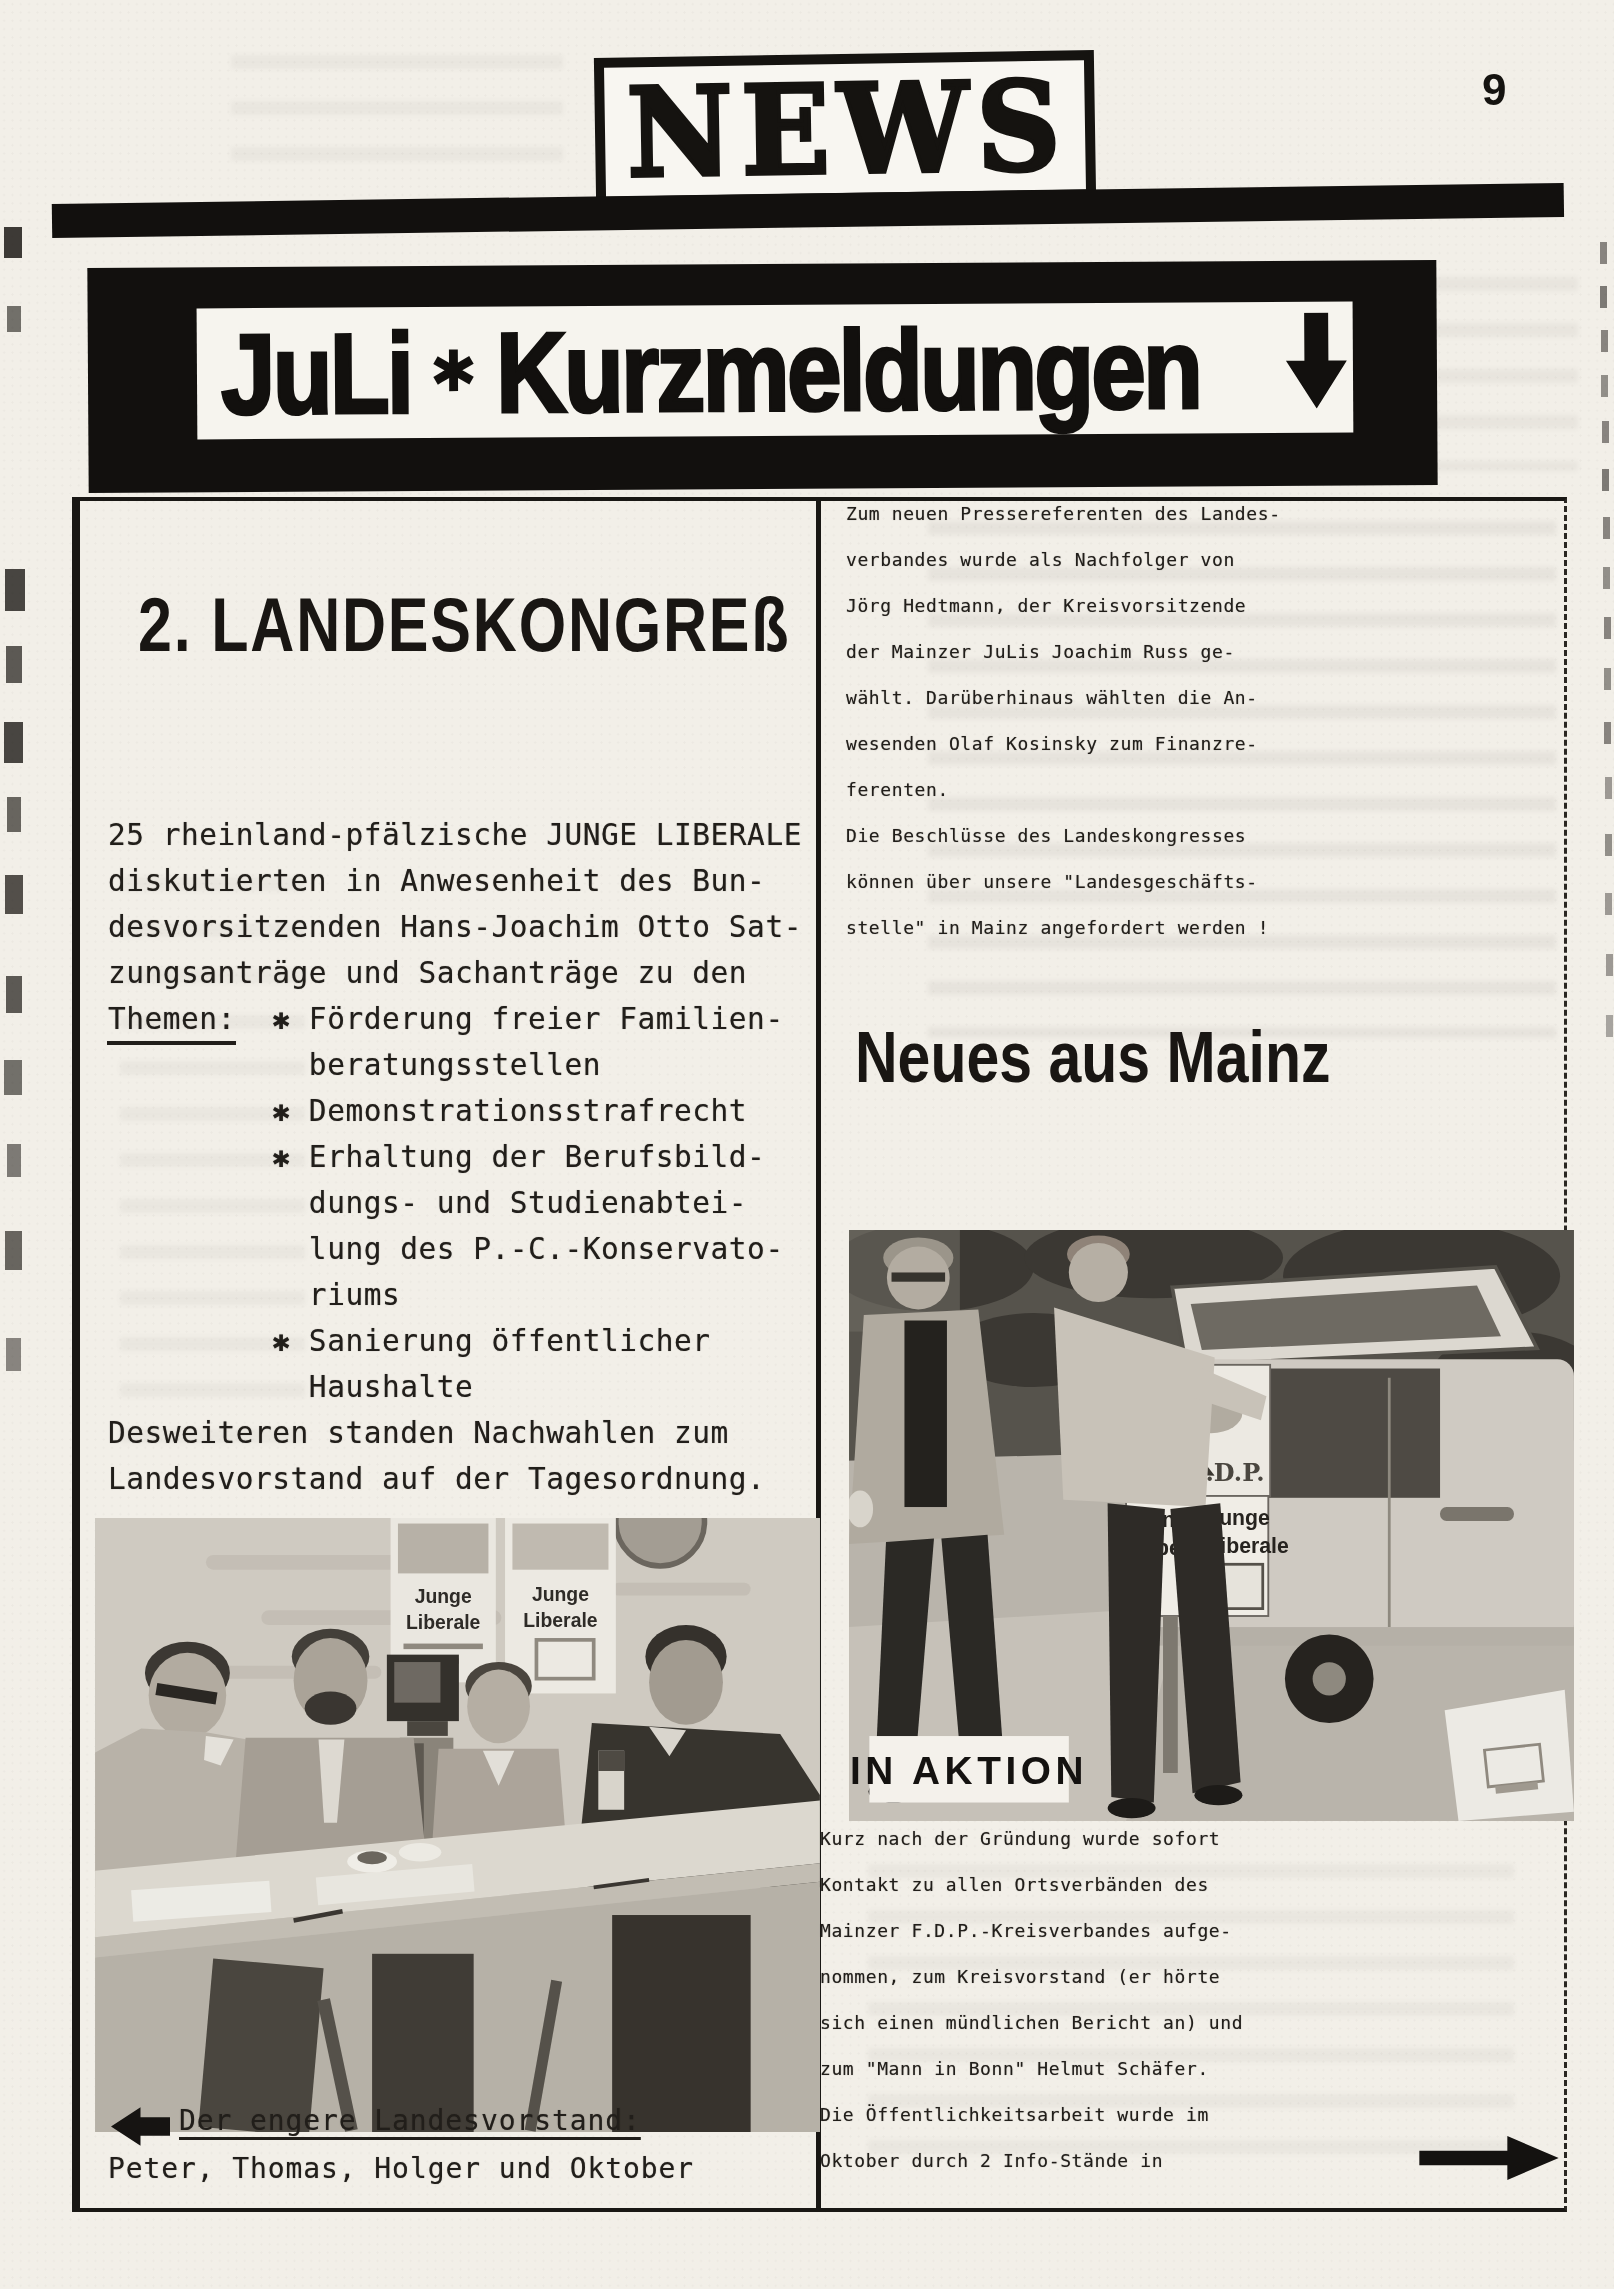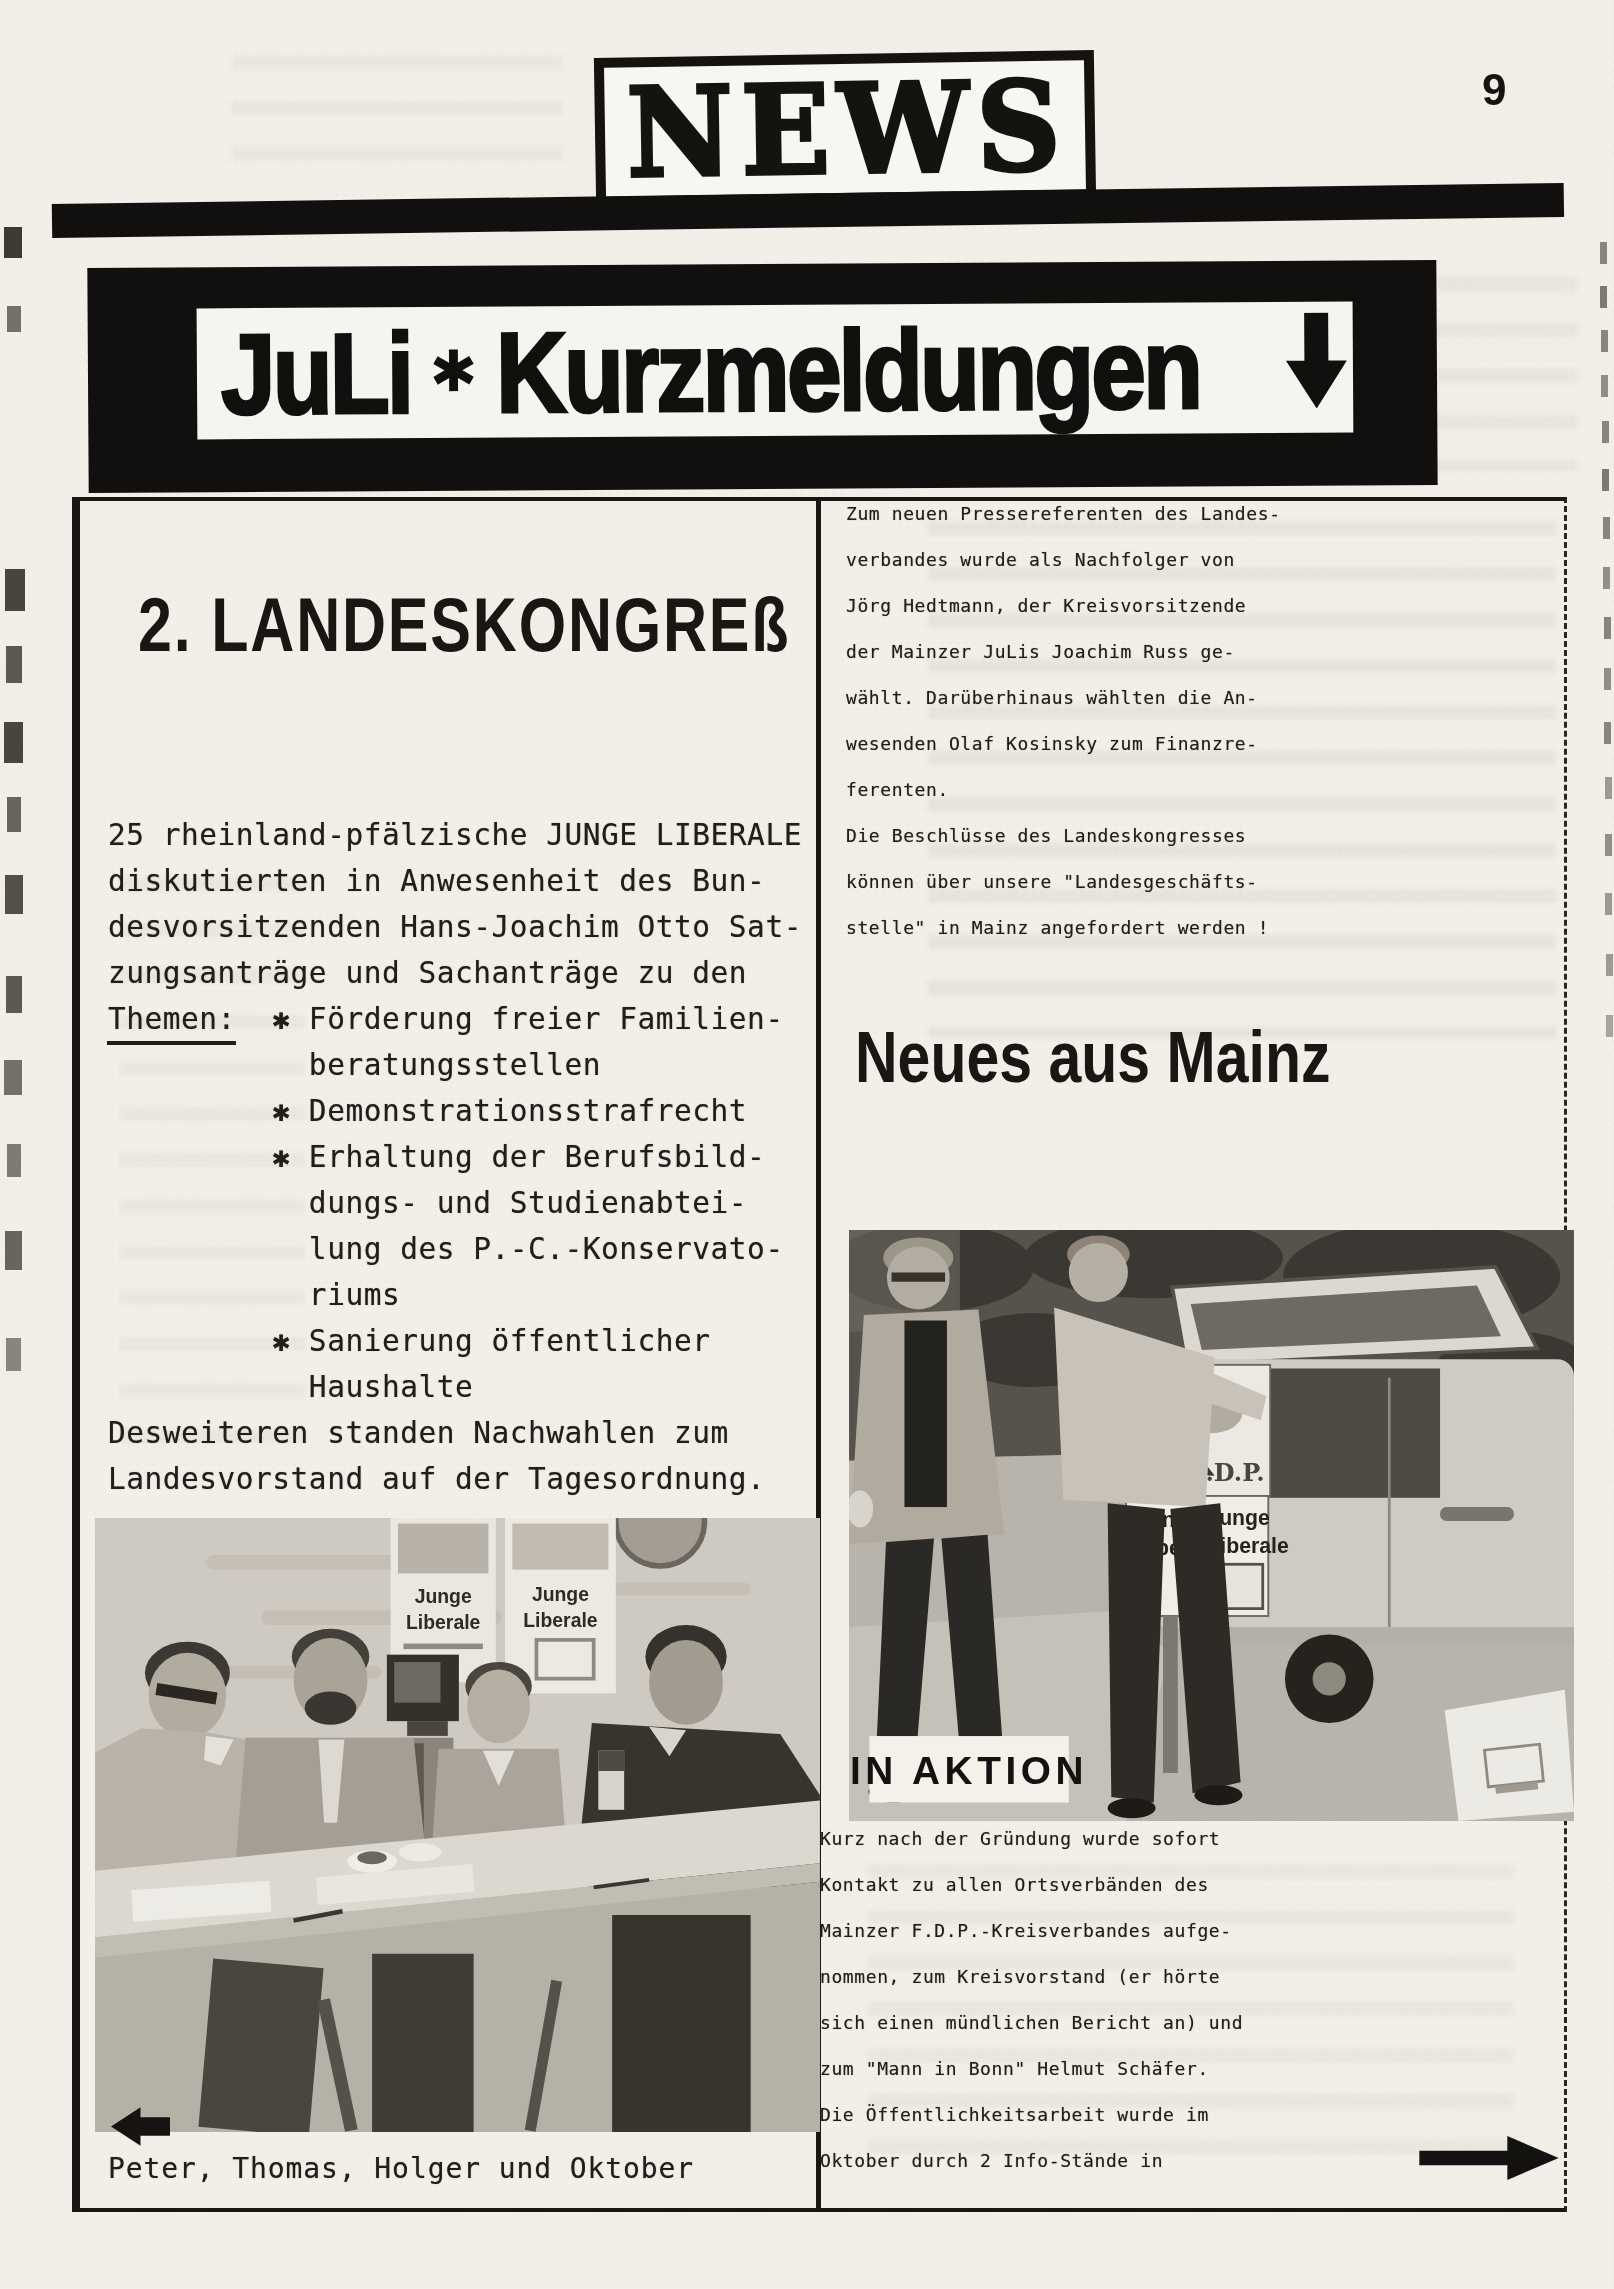--- a/index.html
+++ b/index.html
@@ -233,20 +233,21 @@
     <rect x="120" y="482" width="120" height="183" fill="#4a463f" transform="rotate(5 180 570)"></rect>
     <rect x="300" y="472" width="110" height="193" fill="#403c36"></rect>
     <rect x="560" y="430" width="150" height="235" fill="#37332d"></rect>
     <rect x="255" y="520" width="14" height="145" fill="#55514a" transform="rotate(-12 262 590)"></rect>
     <rect x="480" y="500" width="12" height="165" fill="#55514a" transform="rotate(10 486 580)"></rect>
   </svg>
 
   <svg class="caption-arrow" width="59" height="39" viewBox="0 0 64 42">
     <polygon points="0,21 32,0 32,11 64,11 64,31 32,31 32,42" fill="#161412"></polygon>
   </svg>
+  <div class="mono caption1">Der engere Landesvorstand:</div>
   <div class="mono caption2">Peter, Thomas, Holger und Oktober</div>
 
   <div class="mono para-right p1r">Zum neuen Pressereferenten des Landes-
 verbandes wurde als Nachfolger von
 Jörg Hedtmann, der Kreisvorsitzende
 der Mainzer JuLis Joachim Russ ge-
 wählt. Darüberhinaus wählten die An-
 wesenden Olaf Kosinsky zum Finanzre-
 ferenten.
 Die Beschlüsse des Landeskongresses

